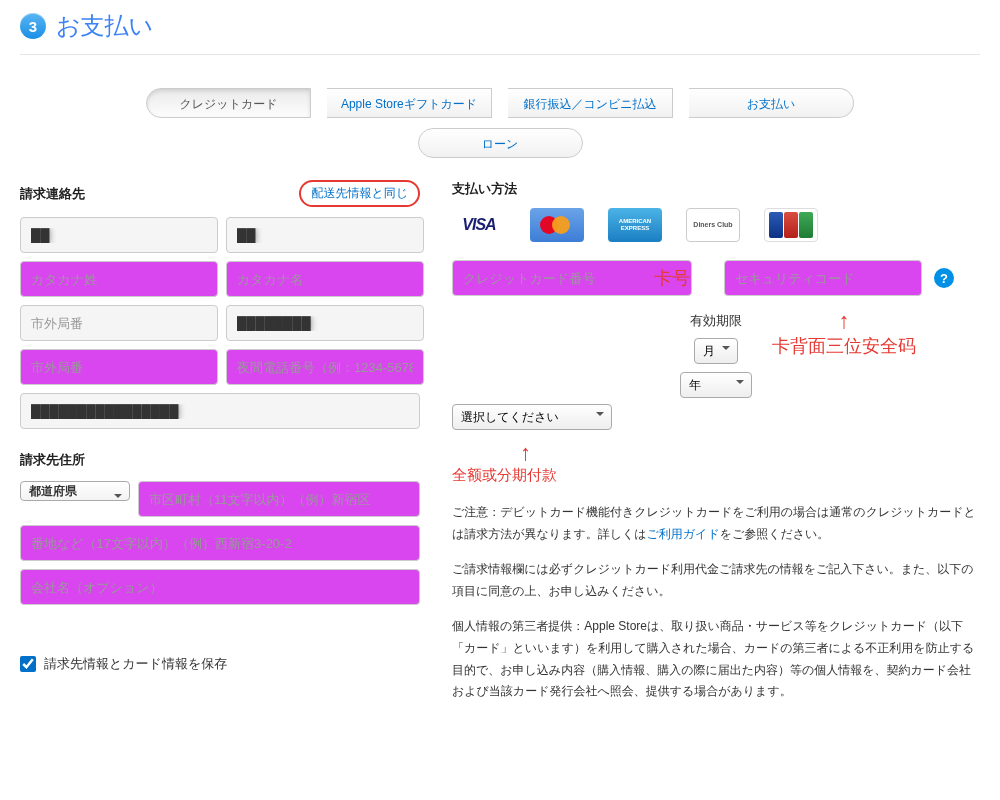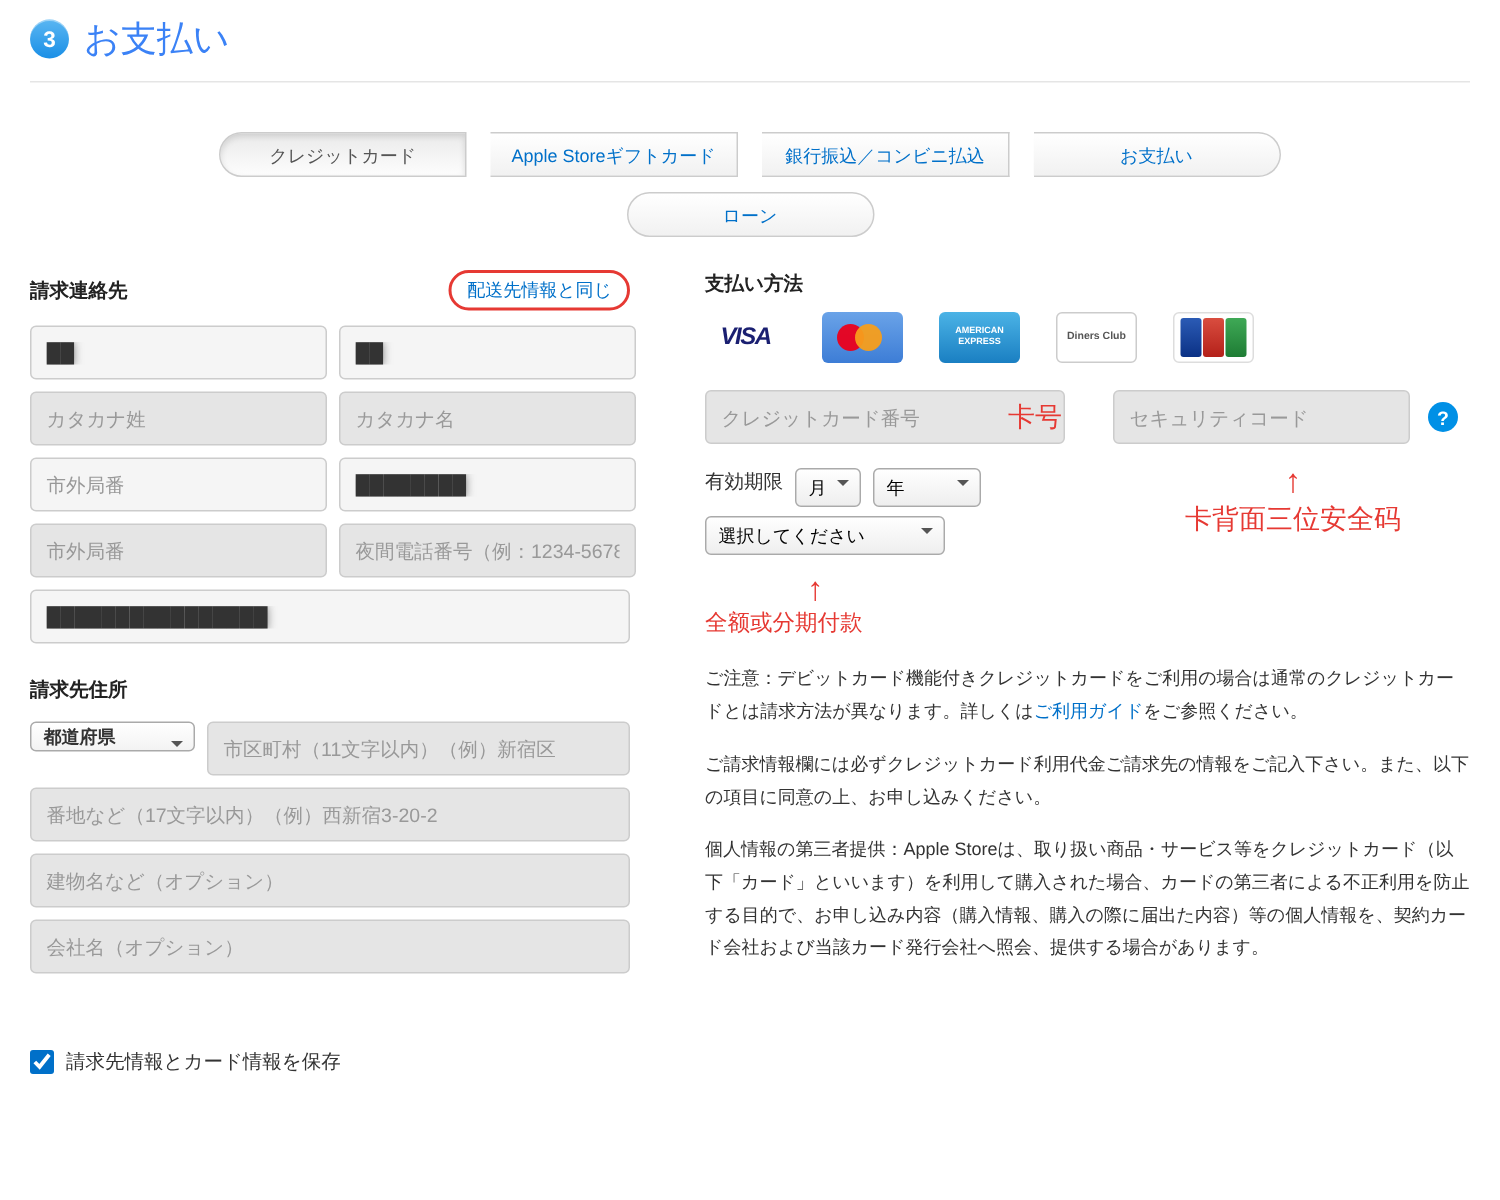--- a/index.html
+++ b/index.html
@@ -12,29 +12,29 @@
 
   .tabs { display: flex; justify-content: center; gap: 16px; margin-top: 33px; }
   .tab { width: 165px; height: 30px; line-height: 30px; text-align: center; font-size: 12px; background: linear-gradient(#fff,#f1f1f1); border: 1px solid #ccc; color: #0070c9; cursor: pointer; }
   .tab:first-child { border-radius: 15px 0 0 15px; }
   .tab:last-child { border-radius: 0 15px 15px 0; }
   .tab.active { background: linear-gradient(#eaeaea,#fdfdfd); color: #555; box-shadow: inset 0 2px 4px rgba(0,0,0,.12); }
   .tab + .tab { border-left: none; }
   .tabrow2 { display:flex; justify-content:center; margin:10px 0 22px 0; }
   .tab.single { border-radius: 15px; border:1px solid #ccc; }
 
-  .cols { display: flex; gap: 50px; }
+  .cols { display: flex; gap: 32px; }
   .col-left { width: 400px; }
   .col-right { flex: 1; }
 
   .section-title { font-size: 13px; font-weight: bold; color: #222; }
   .rowhead { display:flex; justify-content: space-between; align-items:center; margin-bottom: 10px; }
   .link-oval { border: 2px solid #e63933; border-radius: 14px; padding: 3px 10px; color: #0070c9; font-size: 12px; cursor: pointer; }
 
-  input.text, select.text { height: 36px; border: 1px solid #ccc; border-radius: 4px; padding: 0 10px; font-size: 13px; color: #333; background: #e5e5e5; }
+  input.text, select.text { height: 36px; border: 1px solid #ccc; border-radius: 4px; padding: 0 10px; font-size: 13px; color: #333; background: #d946ef; }
   input.text::placeholder { color: #999; }
   .grey { background: #f5f5f5 !important; color: #999; }
   .blurred { color: transparent; text-shadow: 0 0 6px rgba(120,120,120,.9); }
 
   .row { display:flex; gap:8px; margin-bottom:8px; }
   .row > * { flex:1; }
   .row .narrow { flex:0 0 110px; }
   .row .mini { flex:0 0 76px; }
 
   .cards { display:flex; gap:24px; align-items:center; margin:10px 0 18px 0; }
@@ -47,21 +47,21 @@
   .diners { border:1px solid #ccc; color:#555; }
   .jcb { display:flex; gap:1px; align-items:center; justify-content:center; border:1px solid #ddd; padding:2px; }
   .jcb span{width:14px;height:26px;border-radius:2px;}
   .jcb .b{background:linear-gradient(#2b5bb5,#0b3185);} .jcb .r{background:linear-gradient(#d94d3f,#b4211a);} .jcb .g{background:linear-gradient(#3fa956,#1e7c34);}
 
   .cc-row { display:flex; gap:12px; align-items:center; position:relative; }
   .cc-num { flex:0 0 240px; }
   .cc-cvv { flex:0 0 120px; margin-left:20px; }
   .help { width:20px; height:20px; border-radius:50%; background:#0090e6; color:#fff; display:flex; align-items:center; justify-content:center; font-size:13px; font-weight:bold; cursor:pointer; }
 
-  .expiry { display:flex; gap:8px; margin:16px 0 6px 0; }
+  .expiry { display:flex; align-items:center; gap:8px; margin:16px 0 6px 0;flex-direction:column; }
   .expiry label{font-size:13px;}
   select.sm { height:26px; border:1px solid #aaa; border-radius:4px; padding:0 22px 0 8px; background:linear-gradient(#fff,#eee); font-size:12px; appearance:none; -webkit-appearance:none; position:relative; }
   .select-wrap{position:relative;display:inline-block;}
   .select-wrap::after{content:"";position:absolute;right:8px;top:50%;margin-top:-5px;border:4px solid transparent;border-top-color:#555;}
   .select-wrap::before{content:"";position:absolute;right:8px;top:50%;margin-top:-13px;border:4px solid transparent;border-bottom-color:#555;}
 
   .paycount-label{font-size:13px;margin:14px 0 10px 0;}
   .bigselect{height:34px; width:160px; font-size:13px;}
 
   .anno { color:#e63933; font-size:18px; position:absolute; }
@@ -128,23 +128,20 @@
 
       <div class="section-title" style="margin:22px 0 12px 0">請求先住所</div>
       <div class="row">
         <div class="select-wrap" style="flex:0 0 110px"><select class="text sm" style="width:100%;height:20px;background:linear-gradient(#fff,#f3f3f3);font-weight:bold;color:#333"><option>都道府県</option></select></div>
         <input class="text" placeholder="市区町村（11文字以内）（例）新宿区" style="">
       </div>
       <div class="row">
           <input class="text" placeholder="番地など（17文字以内）（例）西新宿3-20-2" style="">
         </div>
       <div class="row">
-          <input class="text" placeholder="建物名など（オプション）" style="">
-        </div>
-      <div class="row">
           <input class="text" placeholder="会社名（オプション）" style="">
         </div>
 
       <div class="save-row">
         <input type="checkbox" checked="" style="">
         <label>請求先情報とカード情報を保存</label>
       </div>
     </div>
 
     <div class="col-right">

